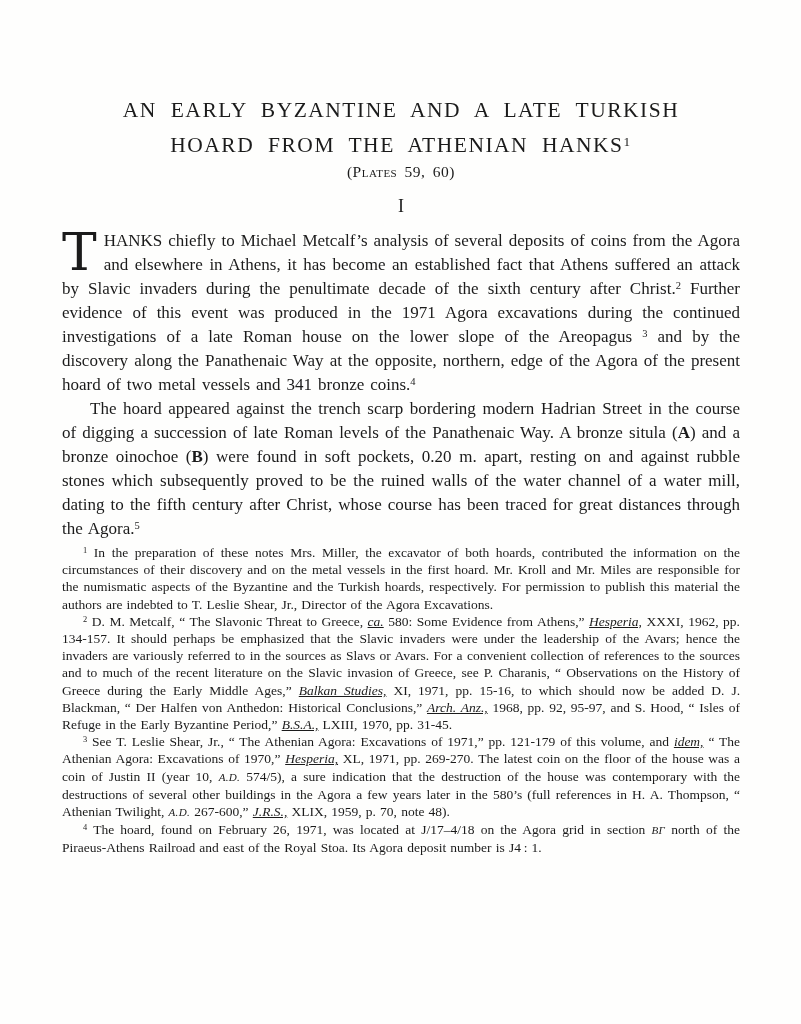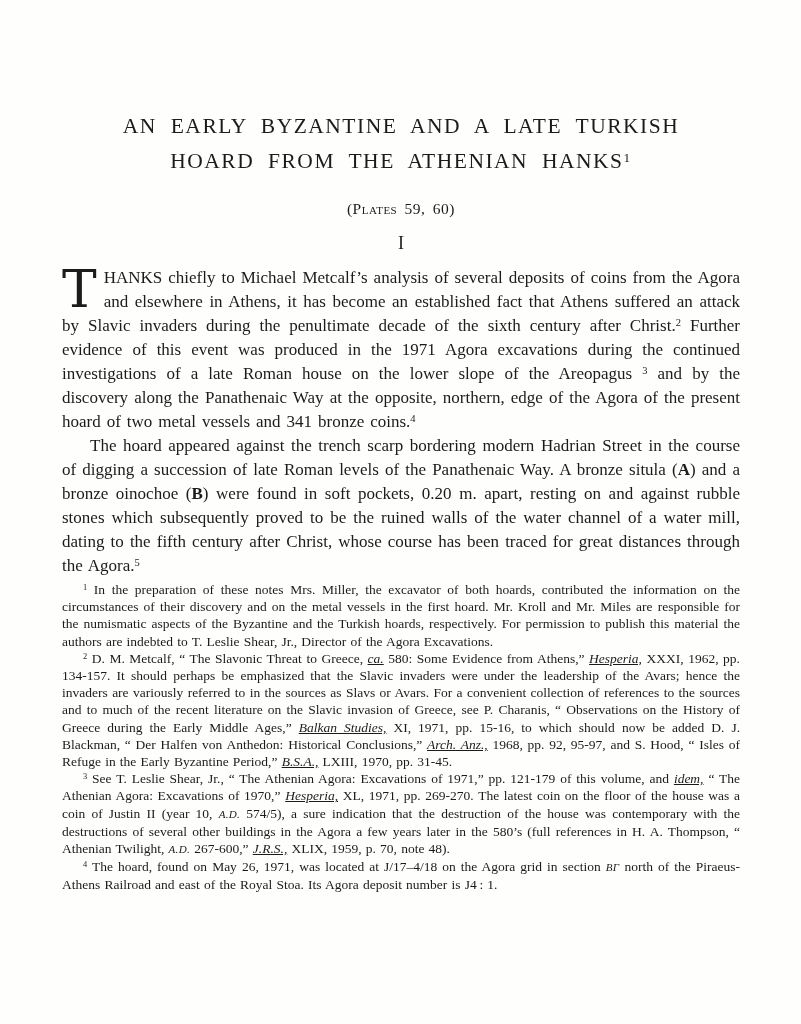--- a/index.html
+++ b/index.html
@@ -19,29 +19,28 @@
     padding: 93px 61px 0 62px;
     overflow: hidden;
   }
   .title {
     text-align: center;
     font-size: 21.5px;
     line-height: 35px;
     font-weight: normal;
     letter-spacing: 1.5px;
     word-spacing: 7px;
-    margin: 16px;
+    margin: 0;
   }
   .plates-note {
     text-align: center;
     font-size: 15.5px;
     font-variant: small-caps;
     letter-spacing: 0.5px;
     word-spacing: 3px;
-    margin-top: 21px;
   }
   .section-heading {
     text-align: center;
     font-size: 18px;
     margin-top: 15px;
   }
   .body-text {
     margin-top: 12px;
   }
   .body-paragraph {
@@ -101,16 +100,16 @@
 
   <div class="body-text">
     <p class="body-paragraph"><span class="run-dropcap">T</span><span class="run-n">HANKS chiefly to Michael Metcalf’s analysis of several deposits of coins from the Agora and elsewhere in Athens, it has become an established fact that Athens suffered an attack by Slavic invaders during the penultimate decade of the sixth century after Christ.</span><span class="run-sup">2</span><span class="run-n">  Further evidence of this event was produced in the 1971 Agora excavations during the continued investigations of a late Roman house on the lower slope of the Areopagus </span><span class="run-sup">3</span><span class="run-n"> and by the discovery along the Panathenaic Way at the opposite, northern, edge of the Agora of the present hoard of two metal vessels and 341 bronze coins.</span><span class="run-sup">4</span></p>
     <p class="body-paragraph indented"><span class="run-n">The hoard appeared against the trench scarp bordering modern Hadrian Street in the course of digging a succession of late Roman levels of the Panathenaic Way.  A bronze situla (</span><span class="run-b">A</span><span class="run-n">) and a bronze oinochoe (</span><span class="run-b">B</span><span class="run-n">) were found in soft pockets, 0.20 m. apart, resting on and against rubble stones which subsequently proved to be the ruined walls of the water channel of a water mill, dating to the fifth century after Christ, whose course has been traced for great distances through the Agora.</span><span class="run-sup">5</span></p>
   </div>
 
   <div class="footnotes">
     <p class="footnote"><span class="run-sup">1</span><span class="run-n"> In the preparation of these notes Mrs. Miller, the excavator of both hoards, contributed the information on the circumstances of their discovery and on the metal vessels in the first hoard. Mr. Kroll and Mr. Miles are responsible for the numismatic aspects of the Byzantine and the Turkish hoards, respectively.  For permission to publish this material the authors are indebted to T. Leslie Shear, Jr., Director of the Agora Excavations.</span></p>
     <p class="footnote"><span class="run-sup">2</span><span class="run-n"> D. M. Metcalf, “ The Slavonic Threat to Greece, </span><span class="run-i">ca.</span><span class="run-n"> 580:  Some Evidence from Athens,” </span><span class="run-i">Hesperia,</span><span class="run-n"> XXXI, 1962, pp. 134-157.  It should perhaps be emphasized that the Slavic invaders were under the leadership of the Avars; hence the invaders are variously referred to in the sources as Slavs or Avars.  For a convenient collection of references to the sources and to much of the recent literature on the Slavic invasion of Greece, see P. Charanis, “ Observations on the History of Greece during the Early Middle Ages,” </span><span class="run-i">Balkan Studies,</span><span class="run-n"> XI, 1971, pp. 15-16, to which should now be added D. J. Blackman, “ Der Halfen von Anthedon:  Historical Conclusions,” </span><span class="run-i">Arch. Anz.,</span><span class="run-n"> 1968, pp. 92, 95-97, and S. Hood, “ Isles of Refuge in the Early Byzantine Period,” </span><span class="run-i">B.S.A.,</span><span class="run-n"> LXIII, 1970, pp. 31-45.</span></p>
     <p class="footnote"><span class="run-sup">3</span><span class="run-n"> See T. Leslie Shear, Jr., “ The Athenian Agora:  Excavations of 1971,” pp. 121-179 of this volume, and </span><span class="run-i">idem,</span><span class="run-n"> “ The Athenian Agora:  Excavations of 1970,” </span><span class="run-i">Hesperia,</span><span class="run-n"> XL, 1971, pp. 269-270. The latest coin on the floor of the house was a coin of Justin II (year 10, </span><span class="run-sc">A.D.</span><span class="run-n"> 574/5), a sure indication that the destruction of the house was contemporary with the destructions of several other buildings in the Agora a few years later in the 580’s (full references in H. A. Thompson, “ Athenian Twilight, </span><span class="run-sc">A.D.</span><span class="run-n"> 267-600,” </span><span class="run-i">J.R.S.,</span><span class="run-n"> XLIX, 1959, p. 70, note 48).</span></p>
-    <p class="footnote"><span class="run-sup">4</span><span class="run-n"> The hoard, found on May 26, 1971, was located at J/17–4/18 on the  Agora grid in section </span><span class="run-sc">ΒΓ</span><span class="run-n"> north of the Piraeus-Athens Railroad and east of the Royal Stoa.  Its Agora deposit number is J4 : 1.</span></p>
+    <p class="footnote"><span class="run-sup">4</span><span class="run-n"> The hoard, found on February 26, 1971, was located at J/17–4/18 on the  Agora grid in section </span><span class="run-sc">ΒΓ</span><span class="run-n"> north of the Piraeus-Athens Railroad and east of the Royal Stoa.  Its Agora deposit number is J4 : 1.</span></p>
   </div>
 
 </div>
 
 </body></html>

